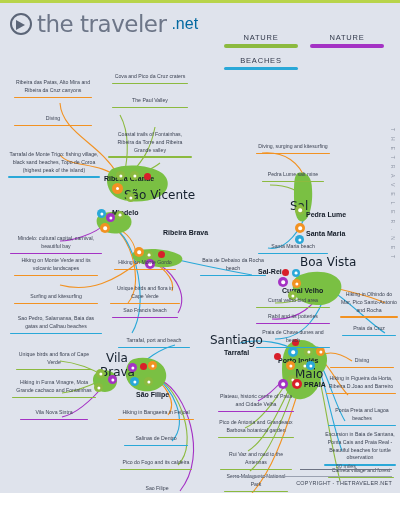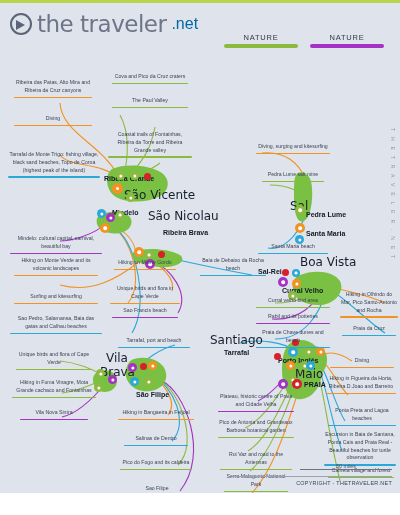--- a/index.html
+++ b/index.html
@@ -104,20 +104,24 @@
 
 
   <div class="legend">
     <div class="legend-item">
       <div class="legend-label">NATURE</div>
       <div class="legend-bar" style="background:#8cba3f"></div>
     </div>
     <div class="legend-item">
       <div class="legend-label">NATURE</div>
       <div class="legend-bar" style="background:#a432c4"></div>
+    </div>
+    <div class="legend-item">
+      <div class="legend-label">BEACHES</div>
+      <div class="legend-bar" style="background:#2aa8d8"></div>
     </div>
   </div>
 
   <svg id="map" viewBox="0 0 400 515">
     <g fill="none" stroke-width="1.1">
 
       <path d="M60,100 C62,130 100,140 118,172" stroke="#f29222"></path>
       <path d="M60,152 C70,165 100,158 120,176" stroke="#f29222"></path>
       <path d="M120,112 C130,130 128,155 124,172" stroke="#8cba3f"></path>
       <path d="M155,124 C150,150 140,160 130,172" stroke="#8cba3f"></path>
@@ -174,21 +178,20 @@
       <path d="M298,170 C306,168 312,174 312,186 C313,200 310,215 304,218 C297,221 294,210 294,194 C294,180 294,172 298,170 Z" fill="#7ac043"></path>
       <path d="M300,272 C314,266 334,268 340,278 C345,288 336,300 322,302 C306,303 294,296 293,286 C292,278 295,274 300,272 Z" fill="#7ac043"></path>
       <path d="M294,338 C308,334 320,342 322,358 C324,378 316,394 302,396 C288,398 282,384 282,366 C282,350 286,341 294,338 Z" fill="#7ac043"></path>
       <path d="M134,356 C148,352 164,358 166,370 C168,382 156,390 143,388 C130,386 124,376 126,366 C128,360 130,357 134,356 Z" fill="#7ac043"></path>
       <path d="M100,368 C110,365 118,371 117,379 C116,387 107,391 100,388 C93,385 91,375 95,371 C97,369 98,368 100,368 Z" fill="#7ac043"></path>
       <path d="M310,344 C320,341 328,348 327,358 C326,370 317,375 309,372 C301,369 299,356 303,348 C305,345 307,344 310,344 Z" fill="#7ac043"></path>
     </g>
   </svg>
 
   <div class="isl isl-lg" style="left:124px;top:185px;">São Vicente</div>
-  <div class="isl isl-lg" style="left:148px;top:206px;">São Nicolau</div>
   <div class="isl isl-lg" style="left:290px;top:196px;">Sal</div>
   <div class="isl isl-lg" style="left:300px;top:252px;">Boa Vista</div>
   <div class="isl isl-lg" style="left:210px;top:330px;">Santiago</div>
   <div class="isl isl-lg" style="left:106px;top:348px;">Vila</div>
   <div class="isl isl-lg" style="left:100px;top:362px;">Brava</div>
   <div class="isl isl-lg" style="left:274px;top:364px;margin-left:21px;">Maio</div>
 
   <div class="city" style="left:104px;top:172px;">Ribeira Grande</div>
   <div class="city" style="left:112px;top:206px;">Mindelo</div>
   <div class="city" style="left:163px;top:226px;">Ribeira Brava</div>

